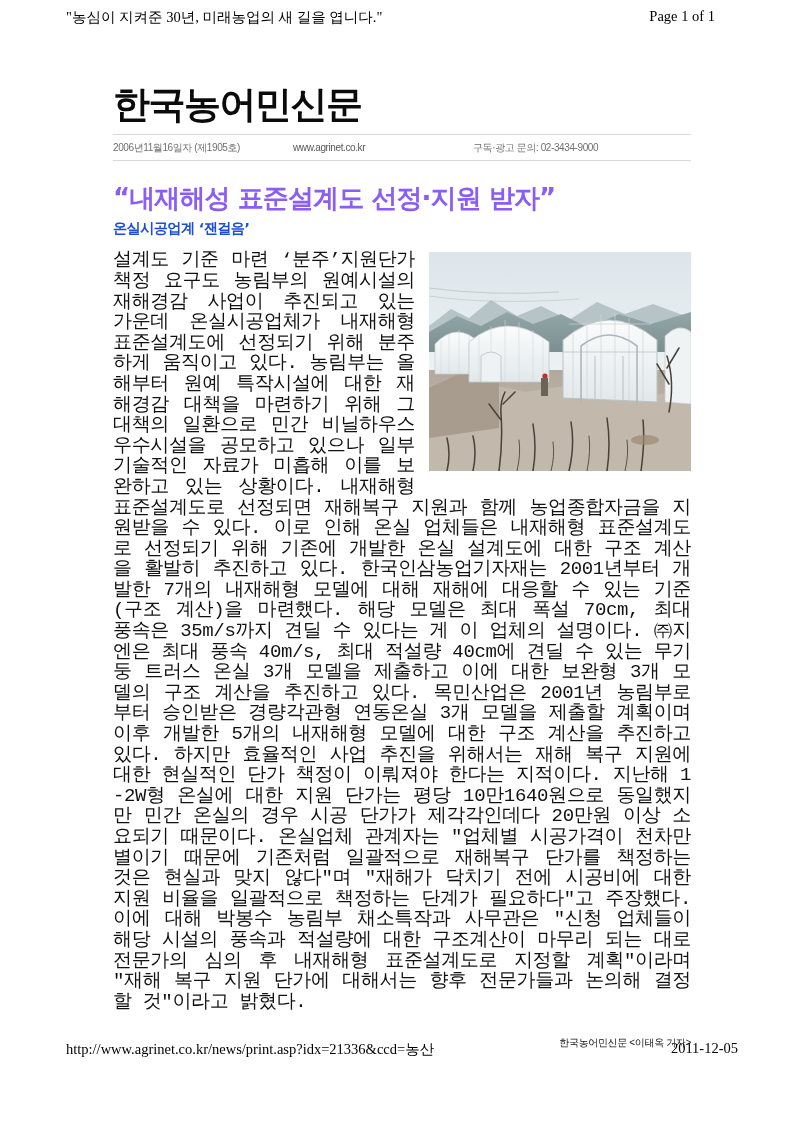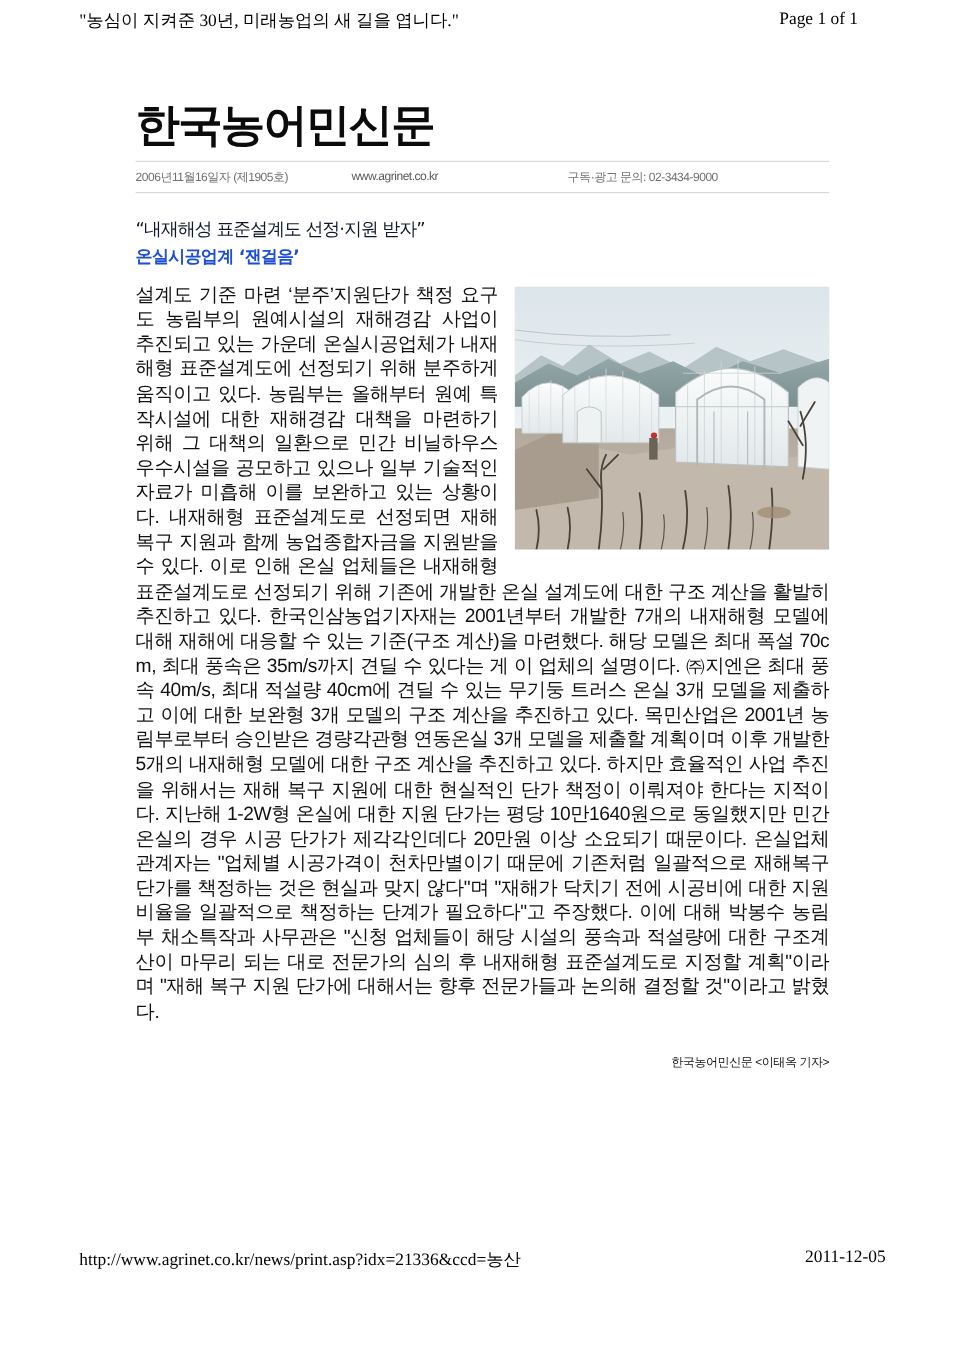--- a/index.html
+++ b/index.html
@@ -96,47 +96,48 @@
   .mi-site { width: 180px; color: #585858; }
   .mi-contact {
     flex: 1;
     text-align: left;
     padding-right: 2px;
   }
 
   
   .headline {
     font-family: "DejaVu Sans", "Liberation Sans", sans-serif;
-    font-weight: normal;
-    font-size: 15px;
+    font-weight: bold;
+    font-size: 26px;
     letter-spacing: -0.9px;
     line-height: 1.25;
     margin: 21px 0 0 0;
-    color: #0f172a;
+    color: #8b5cf6;
   }
   .subhead {
     font-family: "DejaVu Sans", "Liberation Sans", sans-serif;
     font-weight: bold;
     font-size: 14.2px;
     letter-spacing: -0.6px;
     line-height: 1.3;
     margin: 4px 0 0 0;
     color: #1d4ed8;
   }
 
   
   .article-body {
     margin-top: 13px;
-    font-size: 16px;
+    font-size: 19px;
     line-height: 20.6px;
     letter-spacing: -0.35px;
     text-align: justify;
     text-justify: inter-character;
     color: #111;
     word-break: break-all;
+    font-family: Liberation Mono, monospace;
   }
   .article-body p { margin: 0; }
 
   
   .photo {
     float: right;
     width: 262px;
     height: 219px;
     margin: 2px 0 6px 14px;
     position: relative;

